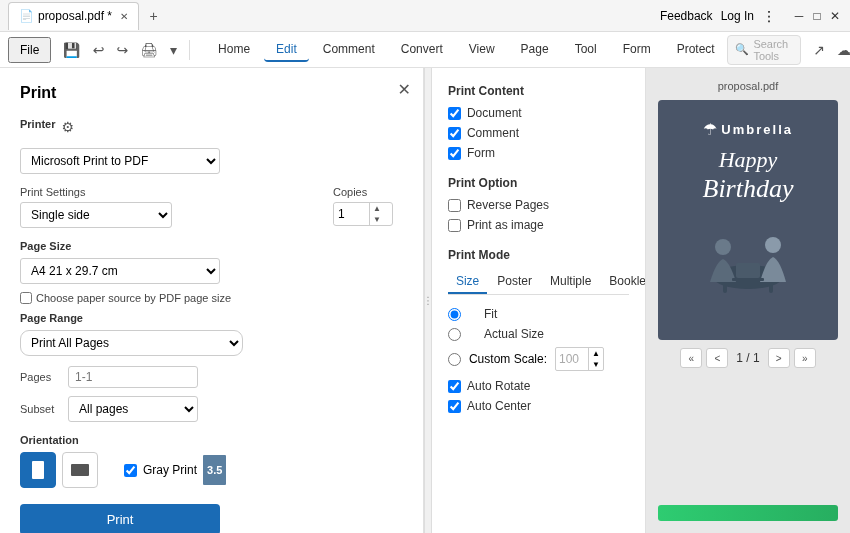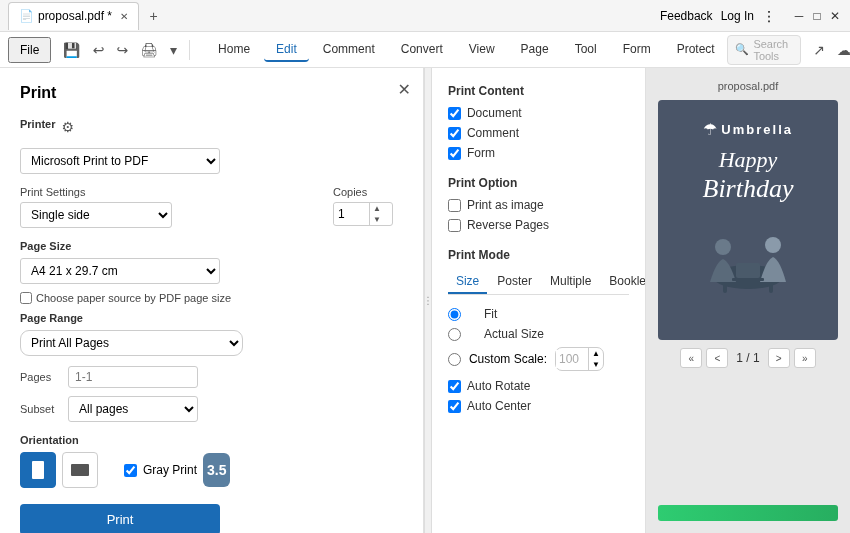--- a/index.html
+++ b/index.html
@@ -78,21 +78,21 @@
     
     .subset-row { display: flex; align-items: center; gap: 8px; margin-bottom: 12px; }
     .subset-label { font-size: 11px; color: #444; width: 40px; }
     .subset-select { width: 130px; }
 
     
     .orientation-section { margin-bottom: 12px; }
     .orientation-buttons { display: flex; gap: 6px; margin-top: 6px; }
     .orient-btn { width: 36px; height: 36px; border: 1px solid #ccc; border-radius: 4px; background: white; cursor: pointer; display: flex; align-items: center; justify-content: center; font-size: 14px; }
     .orient-btn.active { background: #1a6bb5; border-color: #1a6bb5; color: white; }
-    .gray-badge { background: #5a7fa0; color: white; font-size: 14px; padding: 9px 4px; border-radius: 6px; font-weight: 600; }
+    .gray-badge { background: #5a7fa0; color: white; font-size: 11px; padding: 9px 4px; border-radius: 1px; font-weight: 600; }
 
     
     .print-btn { background: #1a6bb5; color: white; border: none; border-radius: 4px; padding: 8px 40px; font-size: 13px; cursor: pointer; width: 200px; margin-top: 4px; }
 
     
     .options-panel { width: 250px; background: white; border-right: 1px solid #e0e0e0; padding: 16px; overflow-y: auto; }
 
     
     .opt-section { margin-bottom: 16px; }
     .opt-title { font-size: 12px; font-weight: 600; color: #333; margin-bottom: 8px; }
@@ -103,21 +103,21 @@
     .mode-tabs { display: flex; gap: 2px; border-bottom: 1px solid #ddd; margin-bottom: 12px; }
     .mode-tab { padding: 4px 8px; font-size: 12px; cursor: pointer; color: #333; border-bottom: 2px solid transparent; }
     .mode-tab.active { color: #1a6bb5; border-bottom: 2px solid #1a6bb5; font-weight: 500; }
 
     
     .radio-row { display: flex; align-items: center; gap: 23px; font-size: 12px; margin-bottom: 6px; color: #333; }
     .radio-row input[type="radio"] { cursor: pointer; }
 
     
     .scale-row { display: flex; align-items: center; gap: 8px; margin-bottom: 8px; }
-    .scale-input-wrap { display: flex; align-items: center; border: 1px solid #ccc; border-radius: 7px; background: white; }
+    .scale-input-wrap { display: flex; align-items: center; border: 1px solid #ccc; border-radius: 2px; background: white; }
     .scale-input-wrap input { width: 35px; border: none; padding: 3px 4px; font-size: 12px; outline: none; }
     .scale-arrows { display: flex; flex-direction: column; }
     .scale-arrows button { background: none; border: none; border-left: 1px solid #ccc; padding: 0 2px; cursor: pointer; font-size: 8px; line-height: 9px; height: 11px; }
 
     
     .auto-row { display: flex; align-items: center; gap: 6px; font-size: 12px; margin-bottom: 6px; color: #333; }
     .auto-row input { width: 13px; height: 13px; cursor: pointer; }
 
     
     .preview-area { flex: 1; display: flex; flex-direction: column; align-items: center; background: #e8e8e8; padding: 12px; }
@@ -302,25 +302,25 @@
       <div class="opt-checkbox-row">
         <input type="checkbox" checked="" style="">
         <span>Form</span>
       </div>
     </div>
 
     <div class="opt-section">
       <div class="opt-title">Print Option</div>
       <div class="opt-checkbox-row">
         <input type="checkbox" style="">
-        <span>Print as image</span>
+        <span>Reverse Pages</span>
       </div>
       <div class="opt-checkbox-row">
         <input type="checkbox" style="">
-        <span>Reverse Pages</span>
+        <span>Print as image</span>
       </div>
     </div>
 
     <div class="opt-section">
       <div class="opt-title">Print Mode</div>
       <div class="mode-tabs">
         <span class="mode-tab active">Size</span>
         <span class="mode-tab">Poster</span>
         <span class="mode-tab">Multiple</span>
         <span class="mode-tab">Booklet</span>

